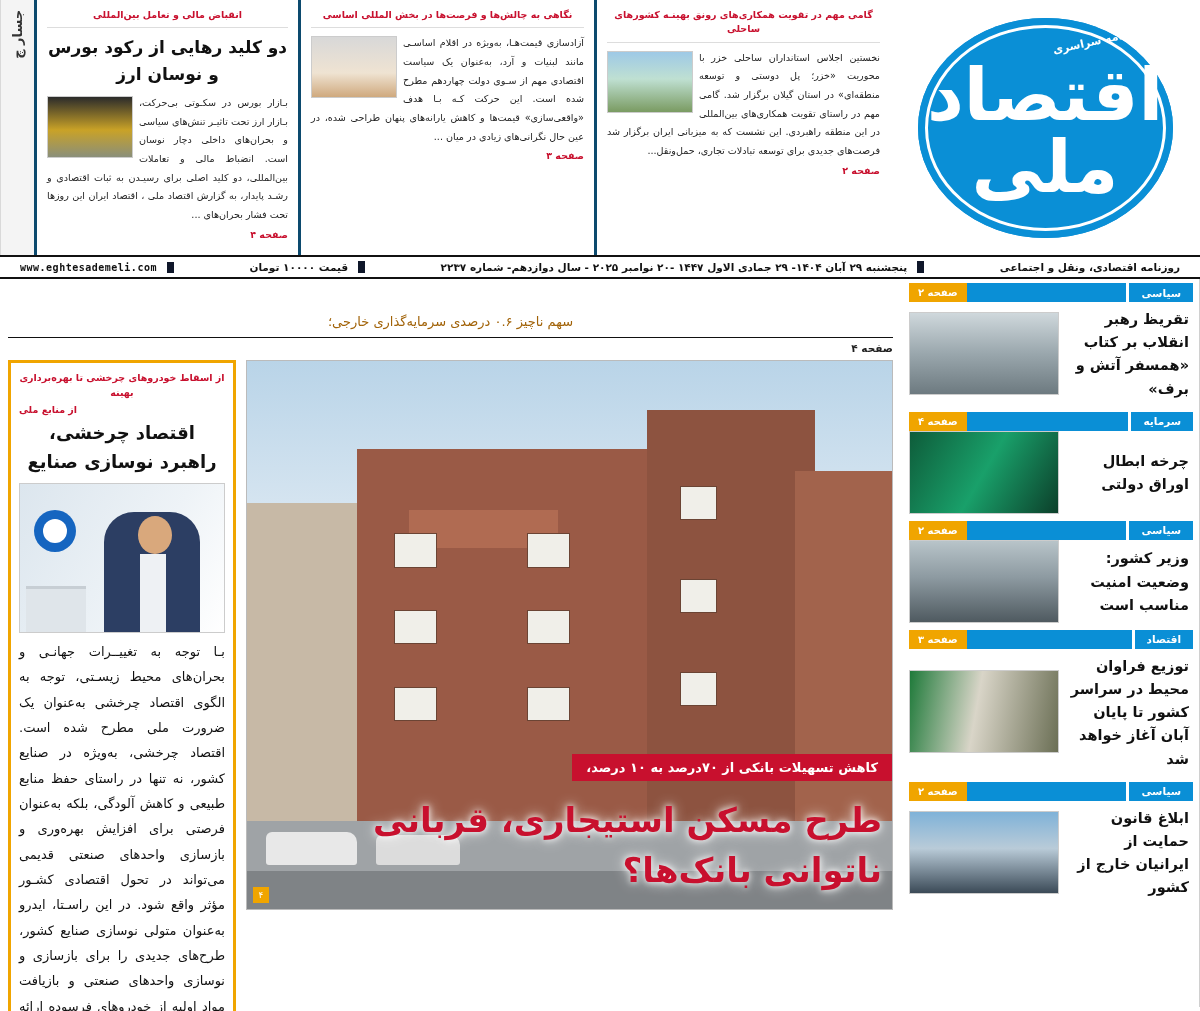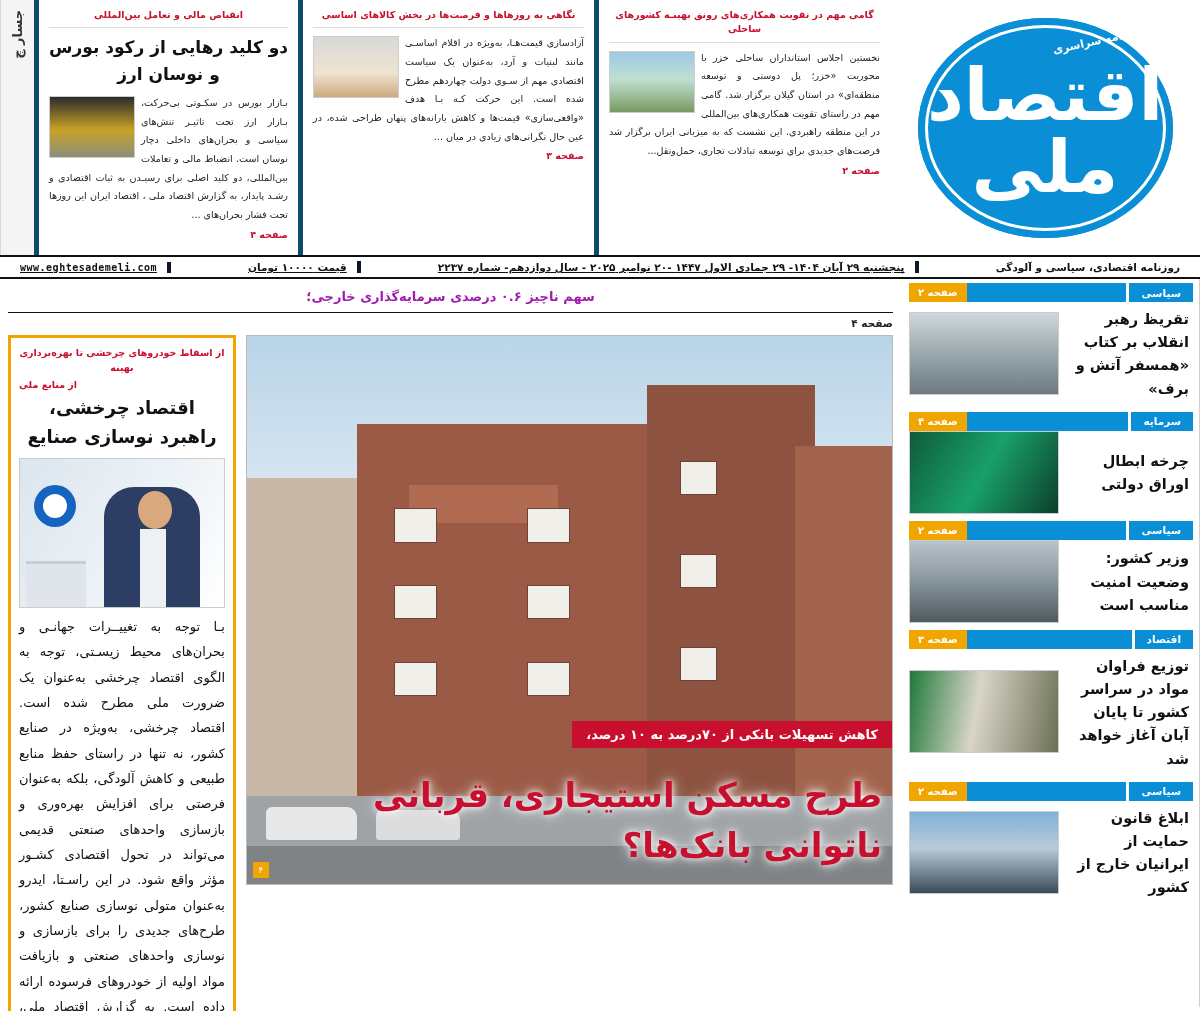--- a/index.html
+++ b/index.html
@@ -10,21 +10,21 @@
     font-family: "DejaVu Sans", "Liberation Sans", sans-serif;
     color: #111;
     overflow: hidden;
     position: relative;
   }
   .page { width:1200px; height:1011px; position:relative; background:#fff; }
 
   
   .topstrip { display:flex; flex-direction:row; width:1200px; height:255px; background:#fff; }
   .teaser {
-    border-left: 5px solid #0c4a6e;
+    border-left: 3px solid #0c4a6e;
     padding: 8px 10px 6px 10px;
     position: relative;
   }
   .teaser-kicker {
     color:#c8102e; font-size:9.5px; font-weight:bold; text-align:center;
     padding-bottom:5px; border-bottom:1px solid #ddd; margin-bottom:6px; line-height:1.5;
   }
   .teaser-title {
     font-size:17px; font-weight:bold; line-height:1.55; text-align:center; color:#111;
     margin-bottom:7px;
@@ -65,21 +65,21 @@
     transform: rotate(-12deg);
   }
 
   
   .infobar {
     height:24px; background:#ffffff; border-top:2px solid #111; border-bottom:2px solid #111;
     display:flex; align-items:center; justify-content:space-between;
     padding:0 10px; font-size:10.5px; font-weight:bold; color:#111;
   }
   .infobar .seg { padding:0 10px; white-space:nowrap; }
-  .infobar .seg + .seg { border-right:4px solid #0f172a;text-decoration:underline; }
+  .infobar .seg + .seg { border-right:7px solid #0f172a; }
   .infobar .url { font-family:"DejaVu Sans Mono", monospace; letter-spacing:0.5px; font-size:10px;}
 
   
   .main { display:flex; flex-direction:row; width:1200px; height:728px; }
 
   
   .sidebar { width:297px; border-right:1px solid #d0d0d0; background:#fff; padding:4px 6px 0 6px;}
   .side-item { margin-bottom:7px; }
   .side-head { display:flex; height:19px; }
   .side-cat {
@@ -93,21 +93,21 @@
   }
   .side-title {
     font-size:14.5px; font-weight:bold; line-height:1.6; text-align:right;
     padding:6px 4px 4px 0;
   }
   .side-photo { width:100%; height:83px; border:1px solid #ccc; }
 
   
   .center { flex:1; padding:6px 10px 0 8px; position:relative; }
   .over-kicker {
-    text-align:center; font-size:13px; font-weight:bold; color:#a21caf; margin:4px 0 6px 0;
+    text-align:center; font-size:13px; font-weight:normal; color:#a16207; margin:29px 0 6px 0;
   }
   .headline {
     text-align:center; font-size:46px; font-weight:bold; line-height:1.25; color:#111;
     margin:0 0 4px 0;
   }
   .headline .hl-red { color:#c8102e; }
   .center-rule { border-top:1px solid #111; margin:8px 0 2px 0; }
   .lead-page { font-size:10.5px; font-weight:bold; color:#222; padding:2px 0 6px 4px; }
 
   .center-body { display:flex; flex-direction:row; gap:10px; }
@@ -127,21 +127,21 @@
   .ph-ground { position:absolute; bottom:0; left:0; right:0; height:16%; background:#9fa3a6; }
   .ph-road { position:absolute; bottom:0; left:0; right:0; height:7%; background:#7f8386; }
   .ph-car1 { position:absolute; bottom:8%; left:3%; width:14%; height:6%; background:#e8e8e8; border-radius:6px 10px 3px 3px;}
   .ph-car2 { position:absolute; bottom:8%; left:20%; width:13%; height:5.5%; background:#dcdcdc; border-radius:6px 10px 3px 3px;}
   .ph-win { position:absolute; background:#f0efe9; border:1px solid #6b4434; }
   .corner-num {
     position:absolute; left:6px; bottom:6px; width:16px; height:16px; background:#f0a500;
     color:#fff; font-size:9px; display:flex; align-items:center; justify-content:center;
   }
   .redband {
-    position:absolute; right:0; bottom:136px; background:#c8102e; color:#fff;
+    position:absolute; right:0; bottom:128px; background:#c8102e; color:#fff;
     font-size:13px; font-weight:bold; padding:6px 14px; letter-spacing:0;
   }
   .photo-headline {
     position:absolute; right:10px; bottom:14px; text-align:right;
     color:#c8102e; font-size:34px; font-weight:bold; line-height:1.45;
     text-shadow: 0 0 6px rgba(255,255,255,0.95), 0 0 14px rgba(255,255,255,0.9);
     width: 95%;
   }
 
   
@@ -181,21 +181,21 @@
     <div class="teaser" style="width:296px;">
       <div class="teaser-kicker">گامی مهم در تقویت همکاری‌های رونق بهینـه کشورهای ساحلی</div>
       <div class="teaser-flow">
         <div class="teaser-img" style="background:linear-gradient(#9ec9e6 0%, #bfe0d2 45%, #7a9b62 100%);"></div>
         <div class="teaser-body">نخستین اجلاس استانداران ساحلی خزر با محوریت «خزر؛ پل دوستی و توسعه منطقه‌ای» در استان گیلان برگزار شد. گامی مهم در راستای تقویت همکاری‌های بین‌المللی در این منطقه راهبردی. این نشست که به میزبانی ایران برگزار شد فرصت‌های جدیدی برای توسعه تبادلات تجاری، حمل‌ونقل...</div>
       </div>
       <div class="pagebadge">صفحه ۲</div>
     </div>
 
     <div class="teaser" style="width:296px;">
-      <div class="teaser-kicker">نگاهی به روزها‌ها و فرصت‌ها در بخش کالاهای اساسی</div>
+      <div class="teaser-kicker">نگاهی به چالش‌ها و فرصت‌ها در بخش المللی اساسی</div>
       <div class="teaser-flow">
         <div class="teaser-img" style="background:linear-gradient(#d8d8d8 0%, #efe3d2 60%, #cfa97e 100%);"></div>
         <div class="teaser-body">آزادسازی قیمت‌هـا، به‌ویژه در اقلام اساسـی مانند لبنیات و آرد، به‌عنوان یک سیاست اقتصادی مهم از سـوی دولت چهاردهم مطرح شده است. این حرکت کـه بـا هدف «واقعی‌سازی» قیمت‌ها و کاهش یارانه‌های پنهان طراحی شده، در عین حال نگرانی‌های زیادی در میان ...</div>
       </div>
       <div class="pagebadge">صفحه ۳</div>
     </div>
 
     <div class="teaser" style="width:264px;">
       <div class="teaser-kicker">انقباض مالی و تعامل بین‌المللی</div>
       <div class="teaser-title">دو کلید رهایی از رکود بورس و نوسان ارز</div>
@@ -205,21 +205,21 @@
       </div>
       <div class="pagebadge">صفحه ۴</div>
     </div>
 
     <div class="vstrip">
       <span>جسار چ</span>
     </div>
   </div>
 
   <div class="infobar">
-    <div class="seg">روزنامه اقتصادی، سیاسی و آلودگی</div>
+    <div class="seg">روزنامه اقتصادی، ونقل و اجتماعی</div>
     <div class="seg">پنجشنبه ۲۹ آبان ۱۴۰۴- ۲۹ جمادی الاول ۱۴۴۷ -۲۰ نوامبر ۲۰۲۵ - سال دوازدهم- شماره ۲۲۳۷</div>
     <div class="seg">قیمت ۱۰۰۰۰ تومان</div>
     <div class="seg url">www.eghtesademeli.com</div>
   </div>
 
   <div class="main">
 
     <div class="sidebar">
 
       <div class="side-item">
@@ -258,21 +258,21 @@
         </div>
       </div>
 
       <div class="side-item">
         <div class="side-head">
           <div class="side-cat">اقتصاد</div>
           <div class="side-rule"></div>
           <div class="side-page">صفحه ۳</div>
         </div>
         <div style="display:flex;gap:7px;align-items:center;">
-          <div class="side-title" style="flex:1">توزیع فراوان مواد در سراسر کشور تا پایان آبان آغاز خواهد شد</div>
+          <div class="side-title" style="flex:1">توزیع فراوان محیط در سراسر کشور تا پایان آبان آغاز خواهد شد</div>
           <div class="side-photo" style="width:150px;background:linear-gradient(100deg,#1f7a3a 0%, #d9d5c8 45%, #6b6f55 100%);"></div>
         </div>
       </div>
 
       <div class="side-item">
         <div class="side-head">
           <div class="side-cat">سیاسی</div>
           <div class="side-rule"></div>
           <div class="side-page">صفحه ۲</div>
         </div>

